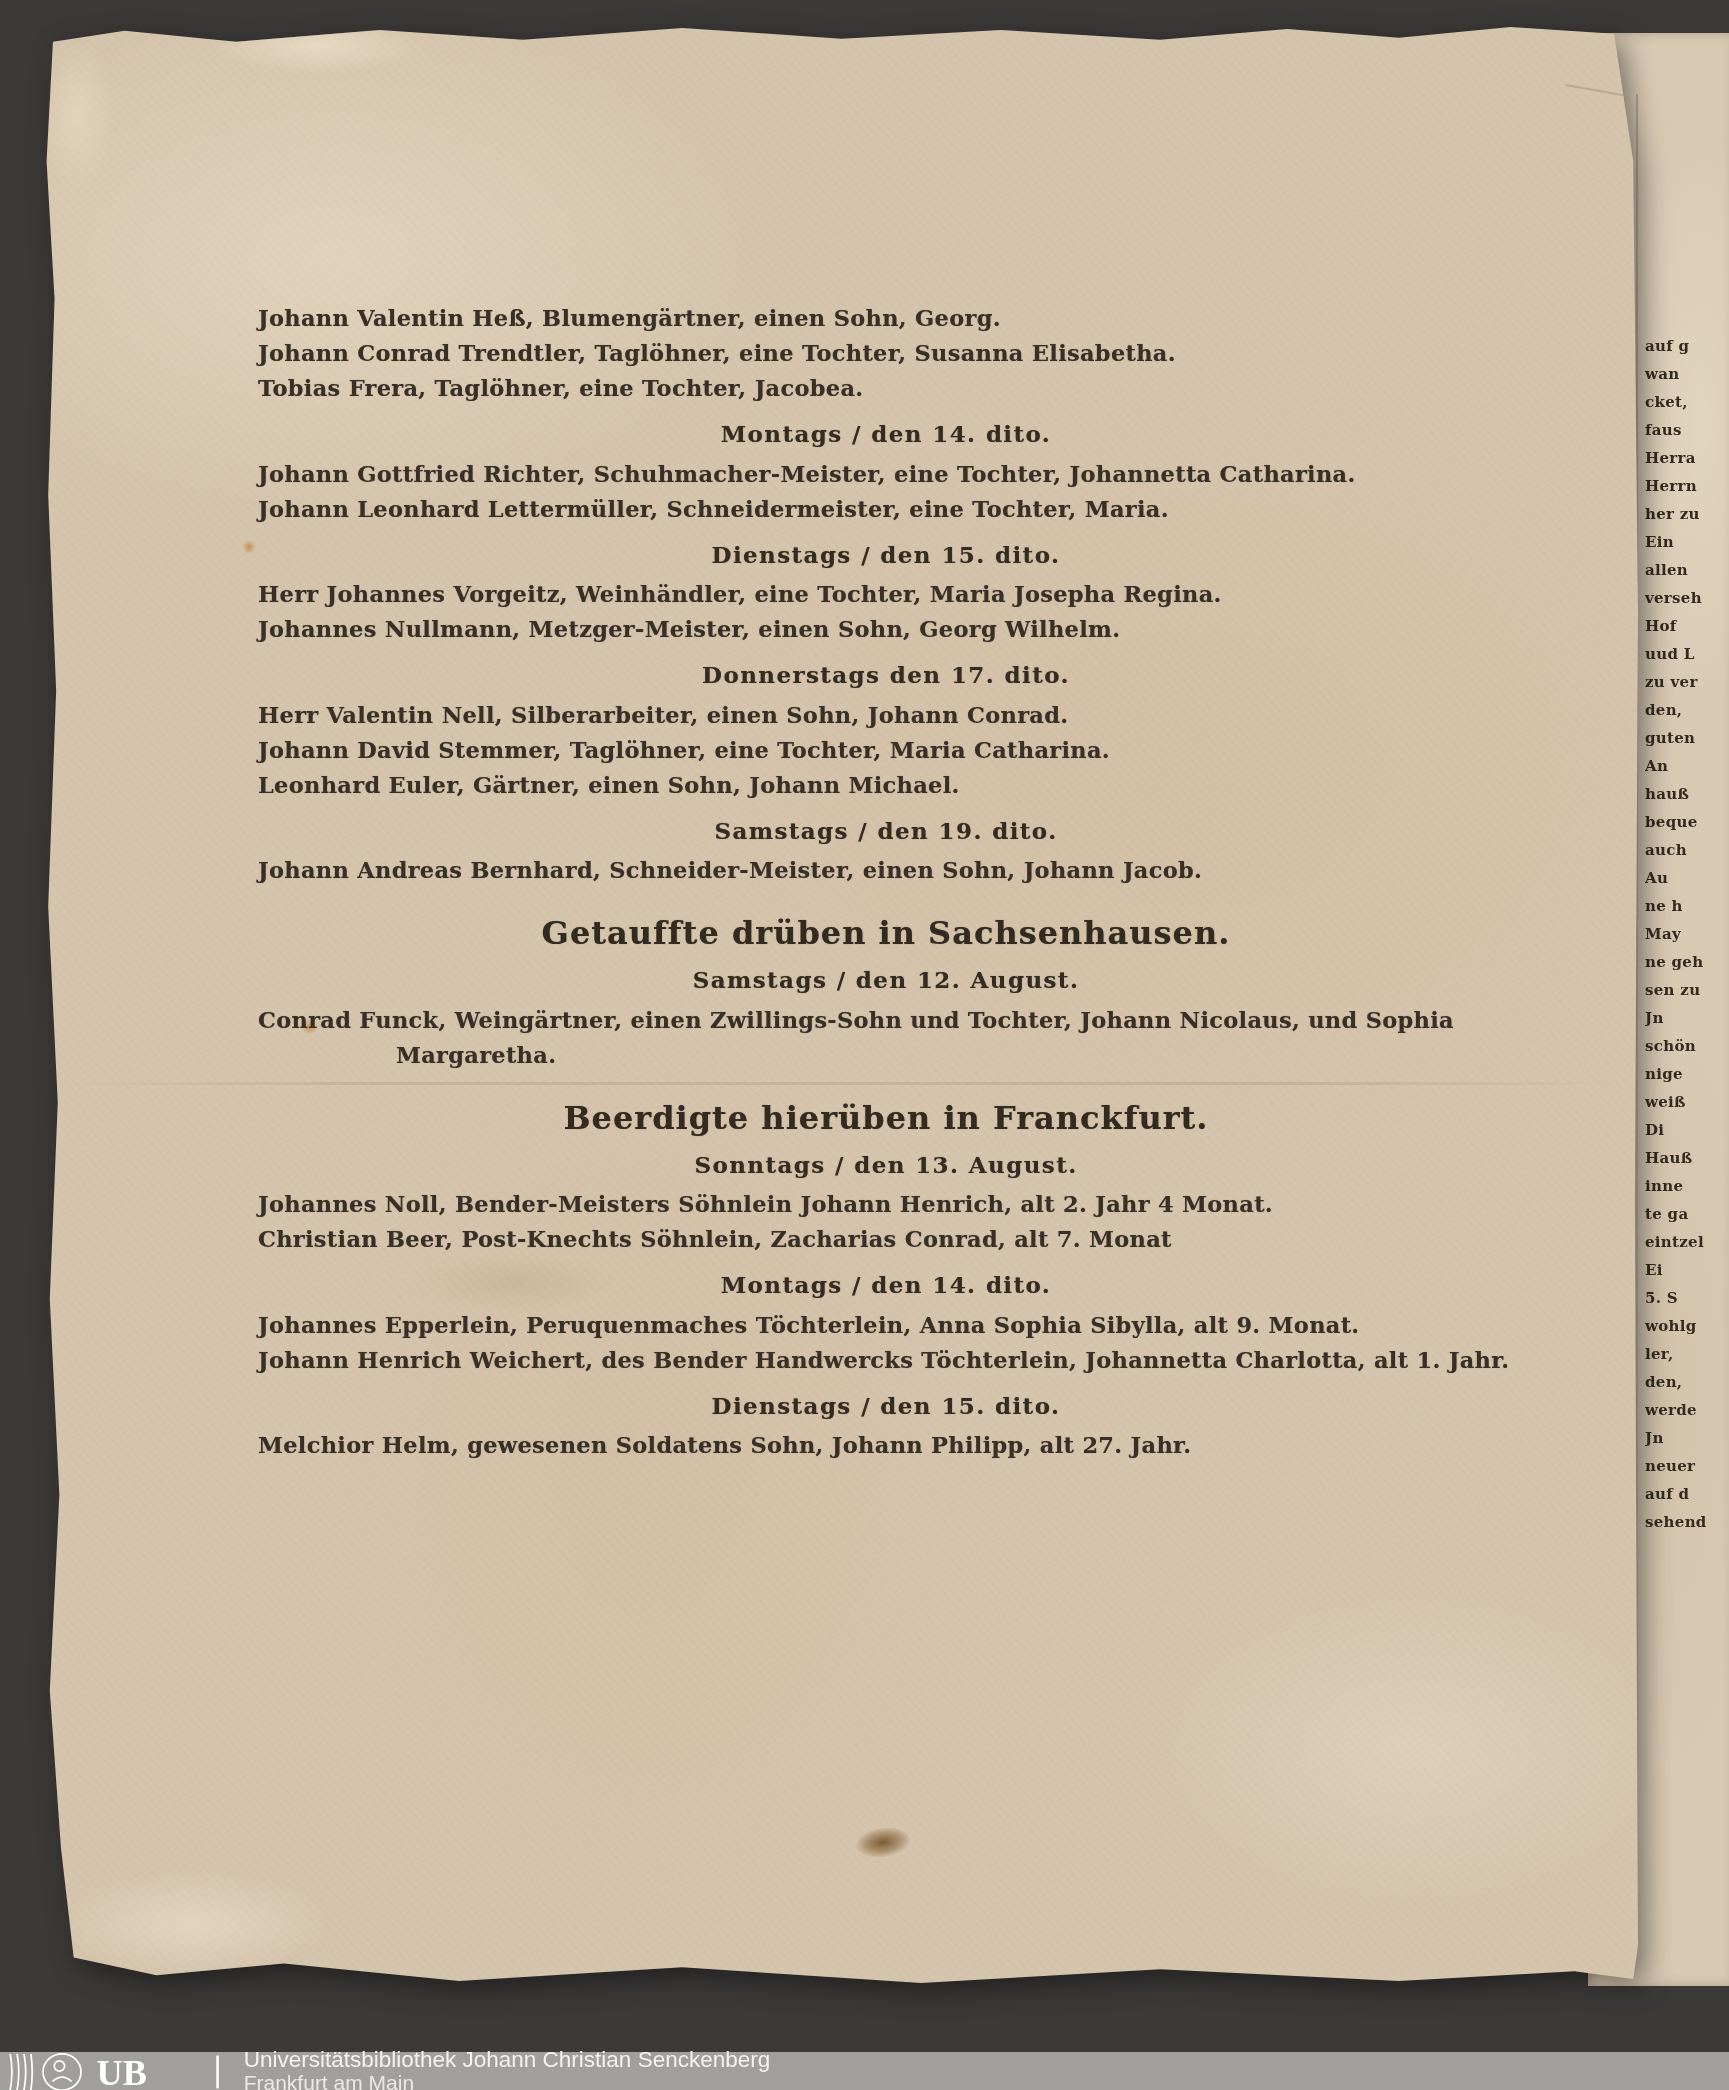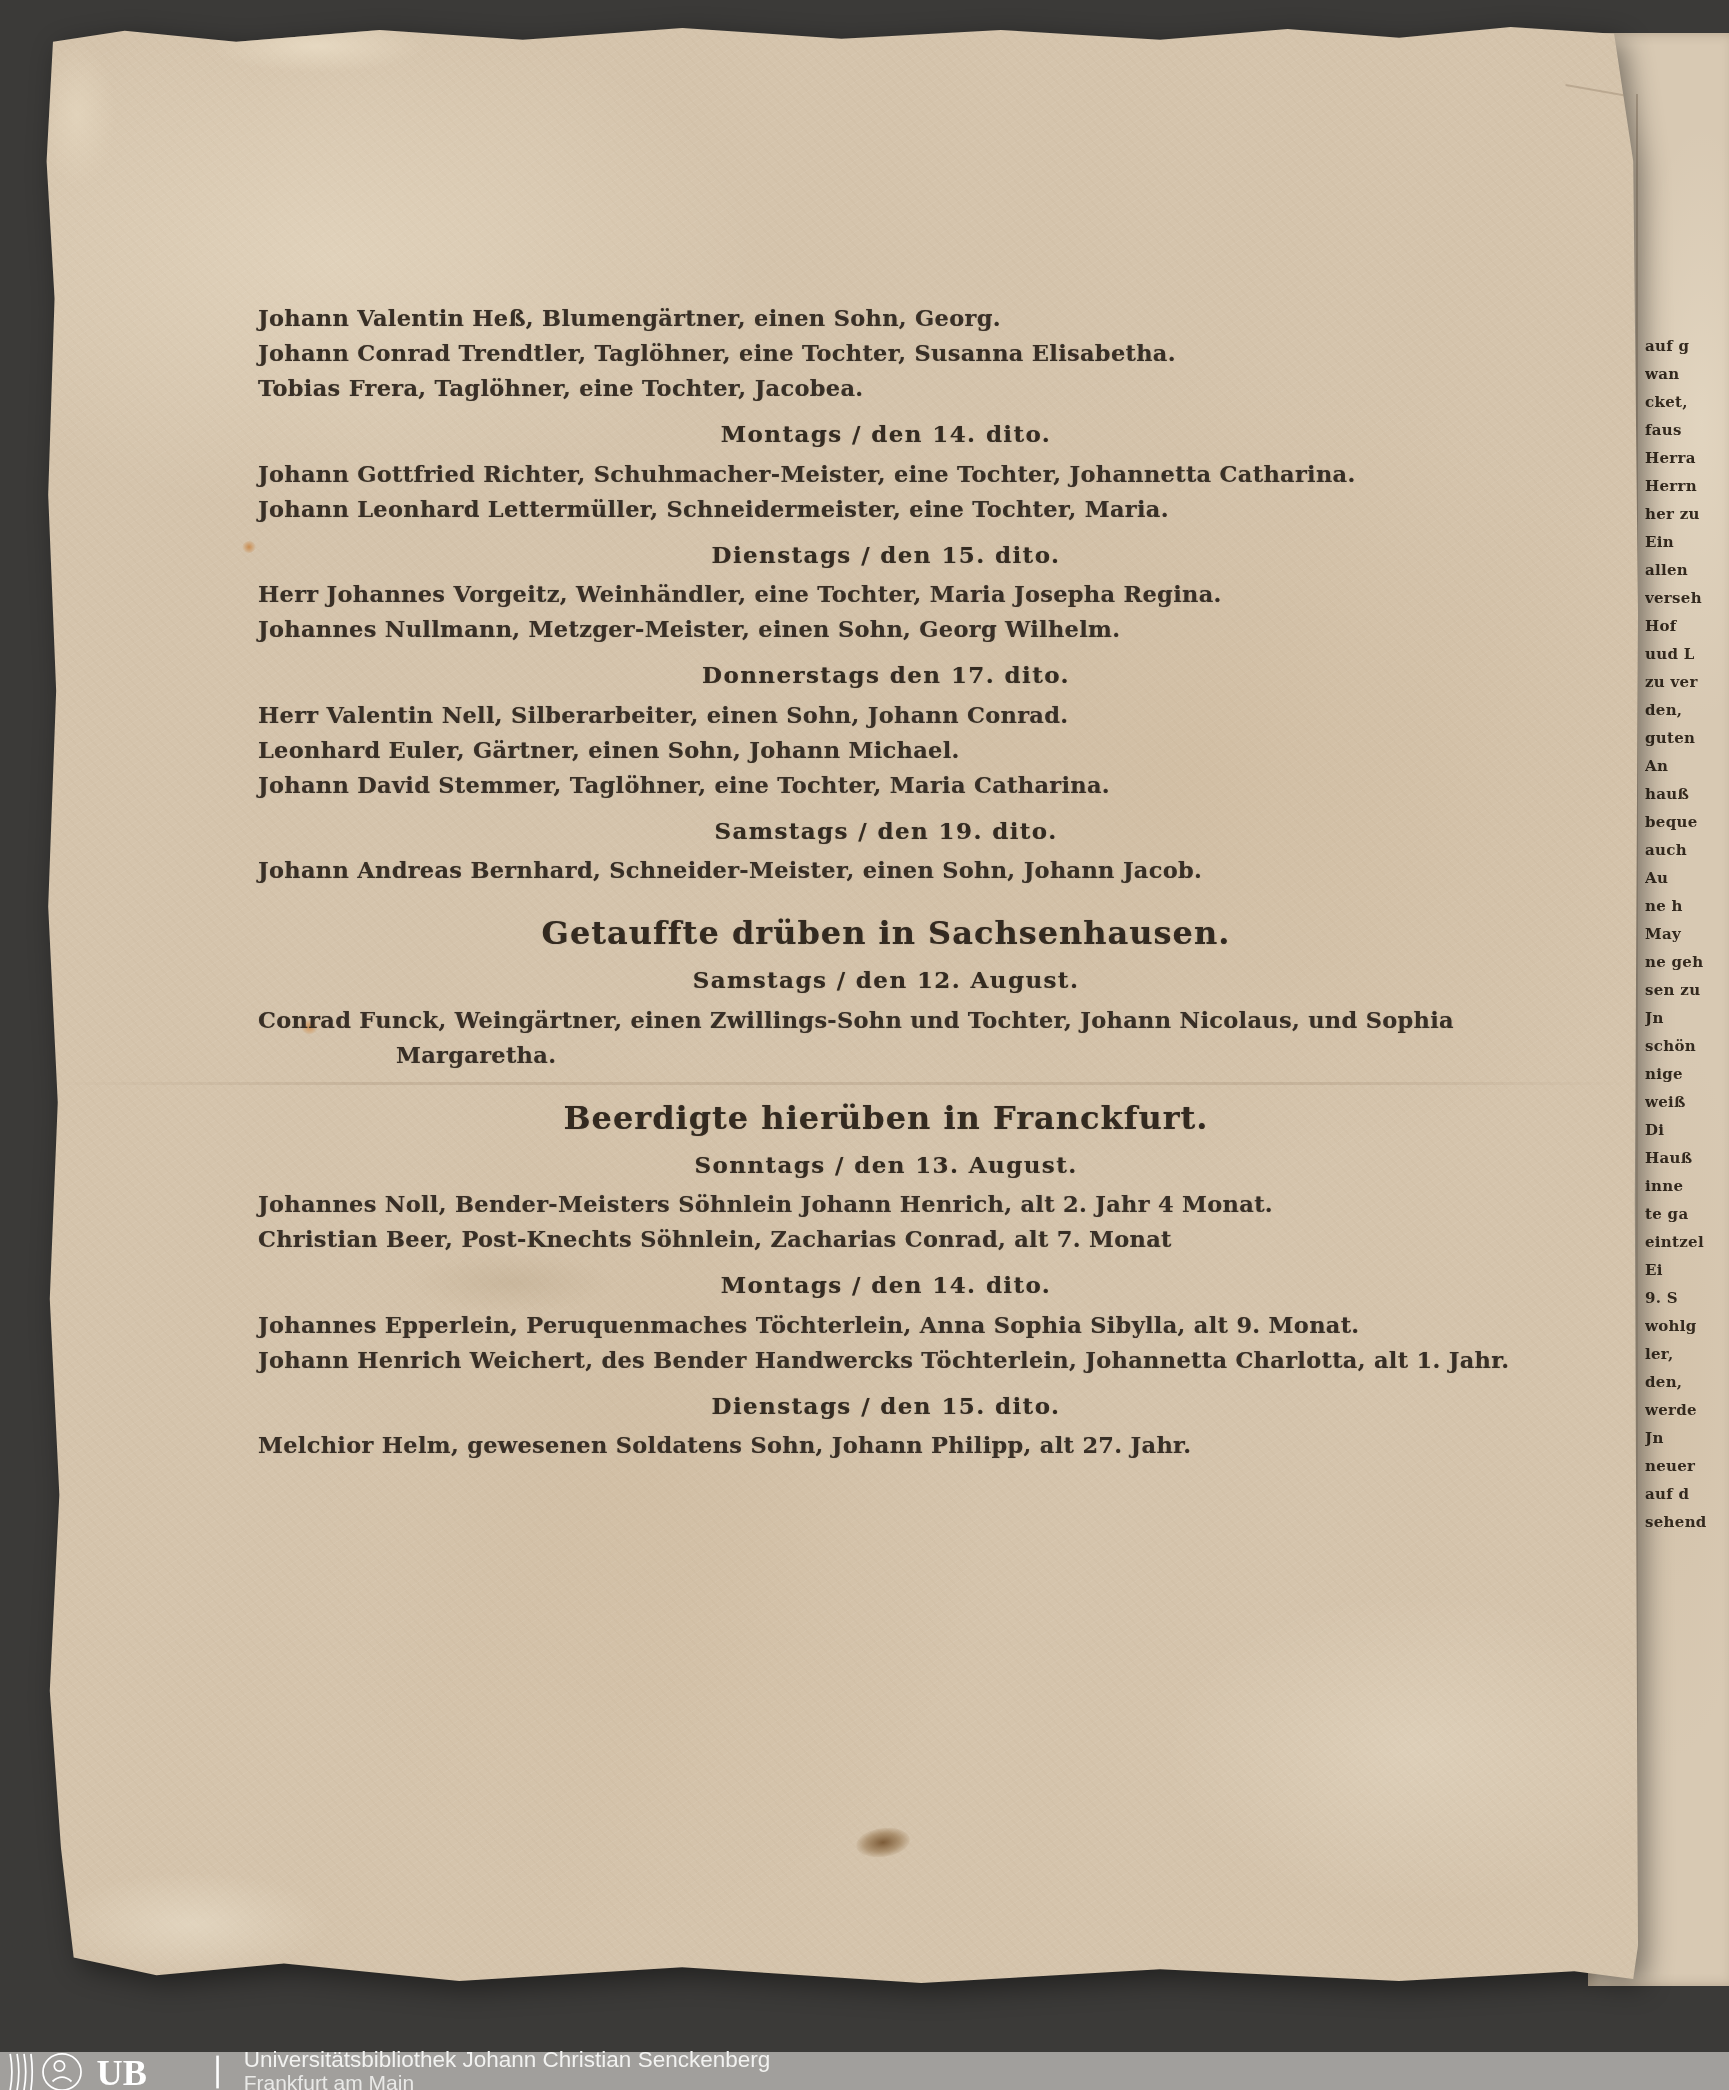--- a/index.html
+++ b/index.html
@@ -125,21 +125,21 @@
         <div class="fragment-line">Jn</div>
         <div class="fragment-line">schön</div>
         <div class="fragment-line">nige</div>
         <div class="fragment-line">weiß</div>
         <div class="fragment-line">Di</div>
         <div class="fragment-line">Hauß</div>
         <div class="fragment-line">inne</div>
         <div class="fragment-line">te ga</div>
         <div class="fragment-line">eintzel</div>
         <div class="fragment-line">Ei</div>
-        <div class="fragment-line">9. S</div>
+        <div class="fragment-line">5. S</div>
         <div class="fragment-line">wohlg</div>
         <div class="fragment-line">ler,</div>
         <div class="fragment-line">den,</div>
         <div class="fragment-line">werde</div>
         <div class="fragment-line">Jn</div>
         <div class="fragment-line">neuer</div>
         <div class="fragment-line">auf d</div>
         <div class="fragment-line">sehend</div>
       </div>
   </div>
@@ -172,22 +172,22 @@
 
         <h3 class="day-heading">Dienstags / den 15. dito.</h3>
         <div>
             <p class="entry">Herr Johannes Vorgeitz, Weinhändler, eine Tochter, Maria Josepha Regina.</p>
             <p class="entry">Johannes Nullmann, Metzger-Meister, einen Sohn, Georg Wilhelm.</p>
           </div>
 
         <h3 class="day-heading">Donnerstags den 17. dito.</h3>
         <div>
             <p class="entry">Herr Valentin Nell, Silberarbeiter, einen Sohn, Johann Conrad.</p>
+            <p class="entry">Johann David Stemmer, Taglöhner, eine Tochter, Maria Catharina.</p>
             <p class="entry">Leonhard Euler, Gärtner, einen Sohn, Johann Michael.</p>
-            <p class="entry">Johann David Stemmer, Taglöhner, eine Tochter, Maria Catharina.</p>
           </div>
 
         <h3 class="day-heading">Samstags / den 19. dito.</h3>
         <div>
             <p class="entry">Johann Andreas Bernhard, Schneider-Meister, einen Sohn, Johann Jacob.</p>
           </div>
 
         <h2 class="section-heading">Getauffte drüben in Sachsenhausen.</h2>
 
         <h3 class="day-heading">Samstags / den 12. August.</h3>

